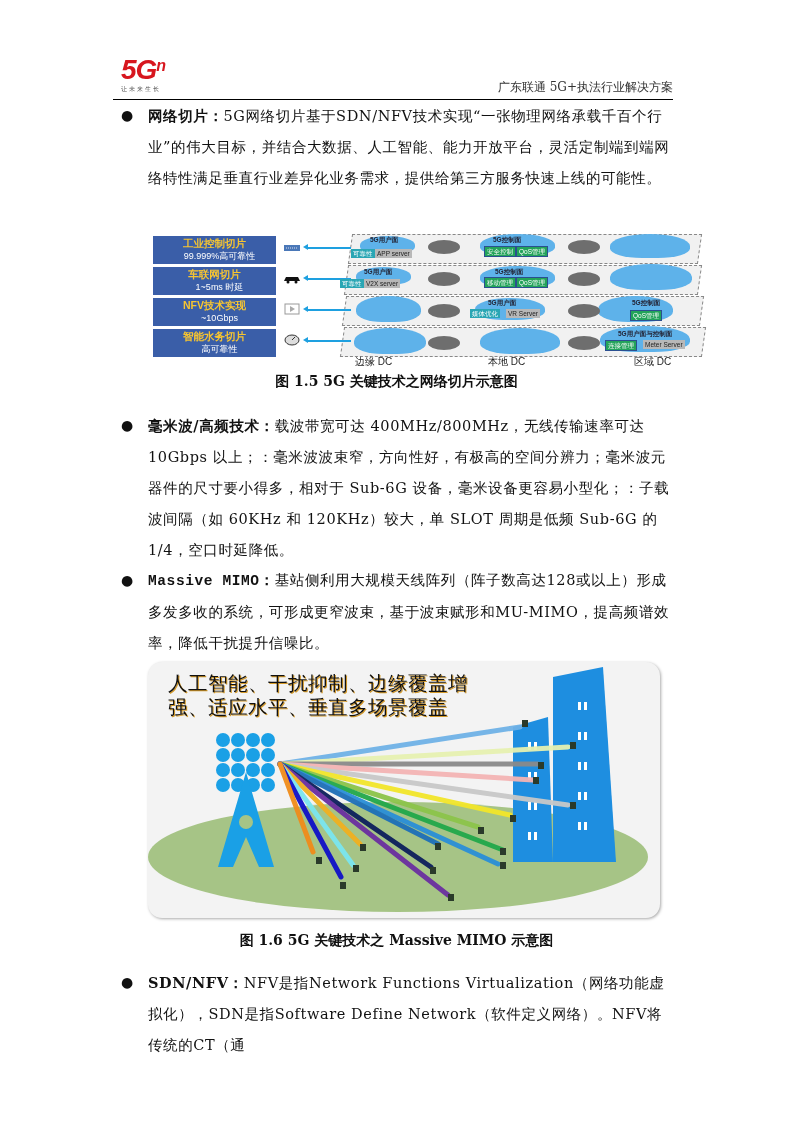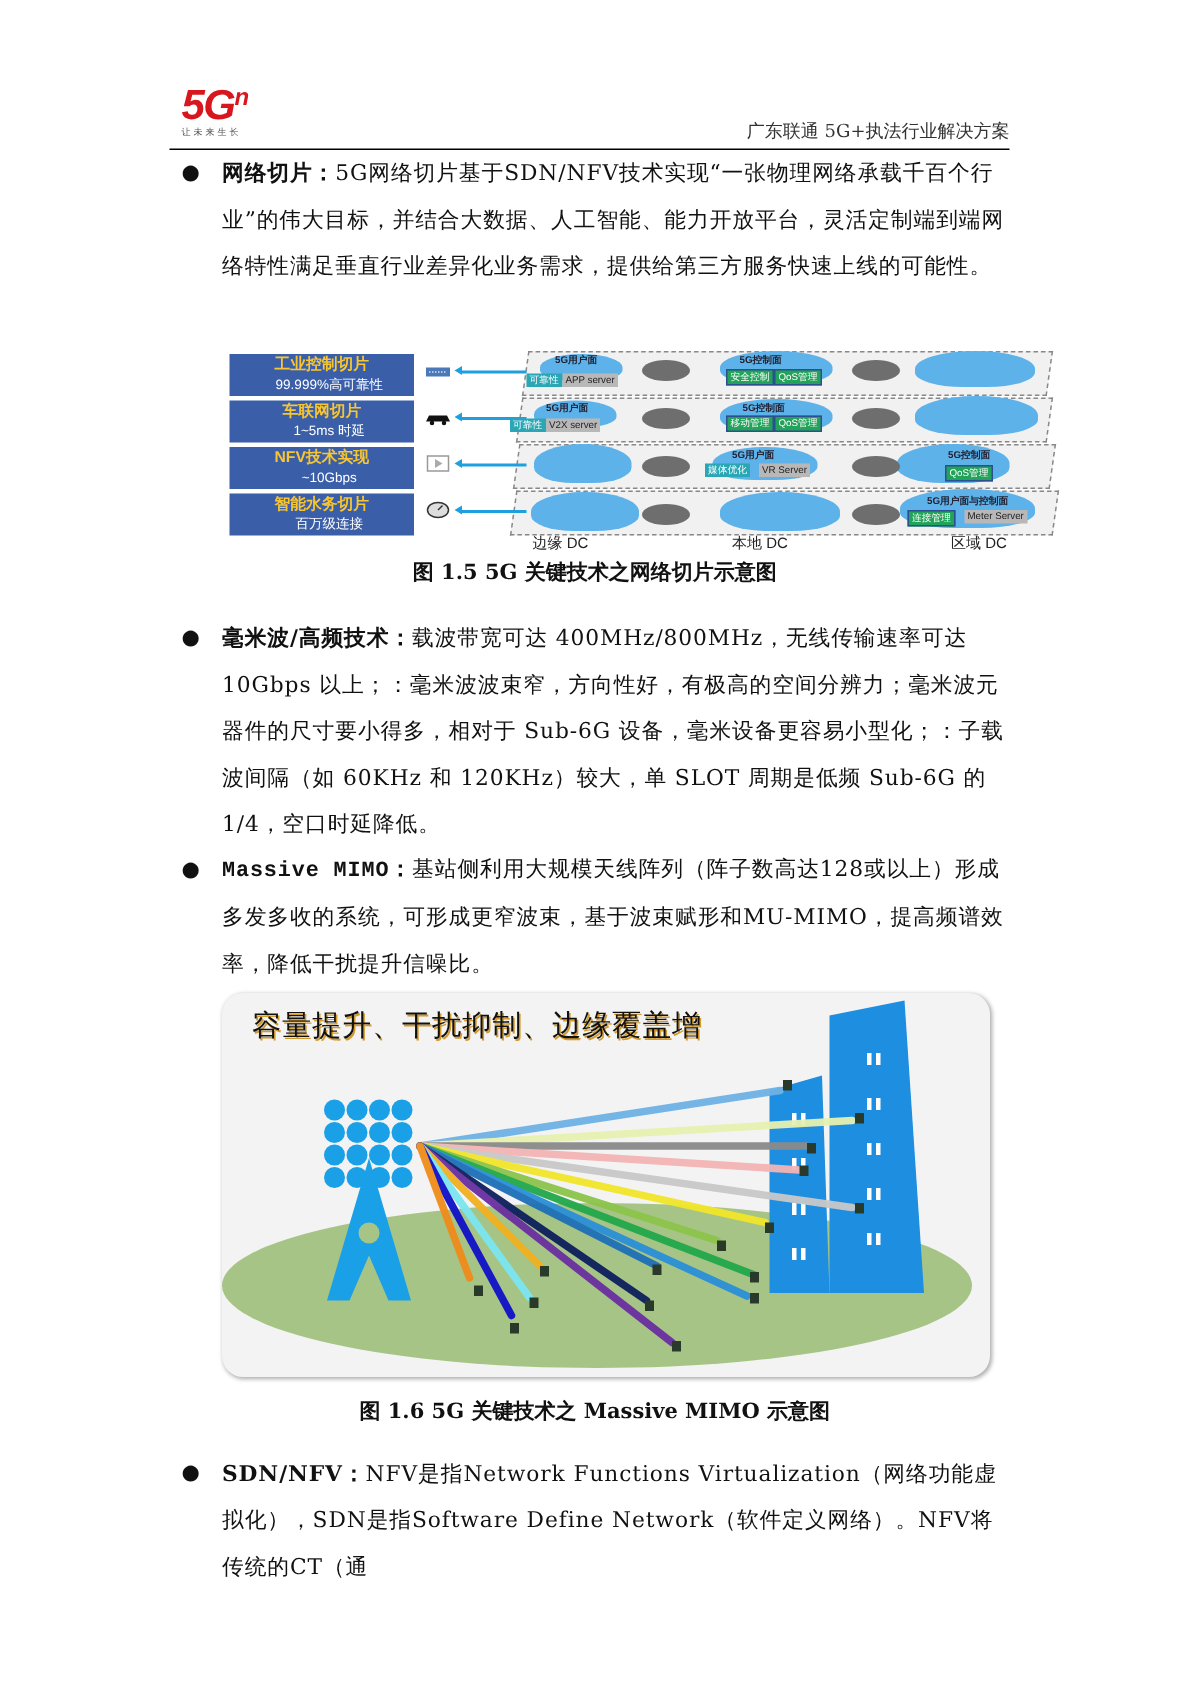--- a/index.html
+++ b/index.html
@@ -95,21 +95,21 @@
   <div class="slice-box" style="top:37px;">
     <div class="slice-name">车联网切片</div>
     <div class="slice-desc">1~5ms 时延</div>
   </div>
   <div class="slice-box" style="top:68px;">
     <div class="slice-name">NFV技术实现</div>
     <div class="slice-desc">~10Gbps</div>
   </div>
   <div class="slice-box" style="top:99px;">
     <div class="slice-name">智能水务切片</div>
-    <div class="slice-desc">百万级连接</div>
+    <div class="slice-desc">高可靠性</div>
   </div>
 
   <svg class="dev-icon" style="top:12px;" viewBox="0 0 18 12">
       <rect x="1" y="3" width="16" height="6" fill="#4a78b8"></rect>
       <line x1="3" y1="6" x2="15" y2="6" stroke="#dde" stroke-width="1" stroke-dasharray="1,1"></line>
     </svg>
   <svg class="dev-icon" style="top:43px;" viewBox="0 0 18 12">
       <path d="M1 8 L3 4 L15 4 L17 8 Z" fill="#111"></path>
       <circle cx="5" cy="9" r="1.5" fill="#111"></circle>
       <circle cx="13" cy="9" r="1.5" fill="#111"></circle>
@@ -251,21 +251,22 @@
         <rect x="287" y="181" width="6" height="7"></rect>
       <rect x="282" y="205" width="6" height="7"></rect>
         <rect x="300" y="232" width="6" height="7"></rect>
       <rect x="212" y="182" width="6" height="7"></rect>
         <rect x="205" y="203" width="6" height="7"></rect>
       <rect x="192" y="220" width="6" height="7"></rect>
         <rect x="168" y="195" width="6" height="7"></rect>
     </g>
   </svg>
   <div class="fig2-title">
-    <div>容量提升、干扰抑制、边缘覆盖增</div>
+    <div>人工智能、干扰抑制、边缘覆盖增</div>
+    <div>强、适应水平、垂直多场景覆盖</div>
   </div>
 </div>
 <div class="caption" style="top:932px;">图 1.6  5G 关键技术之 Massive MIMO 示意图</div>
 
 <div class="para" style="top:967px;">
   <span class="bullet">●</span>
   <span class="bold">SDN/NFV：</span><span>NFV是指Network Functions Virtualization（网络功能虚拟化），SDN是指Software Define Network（软件定义网络）。NFV将传统的CT（通</span>
 </div>
 
 </body></html>

